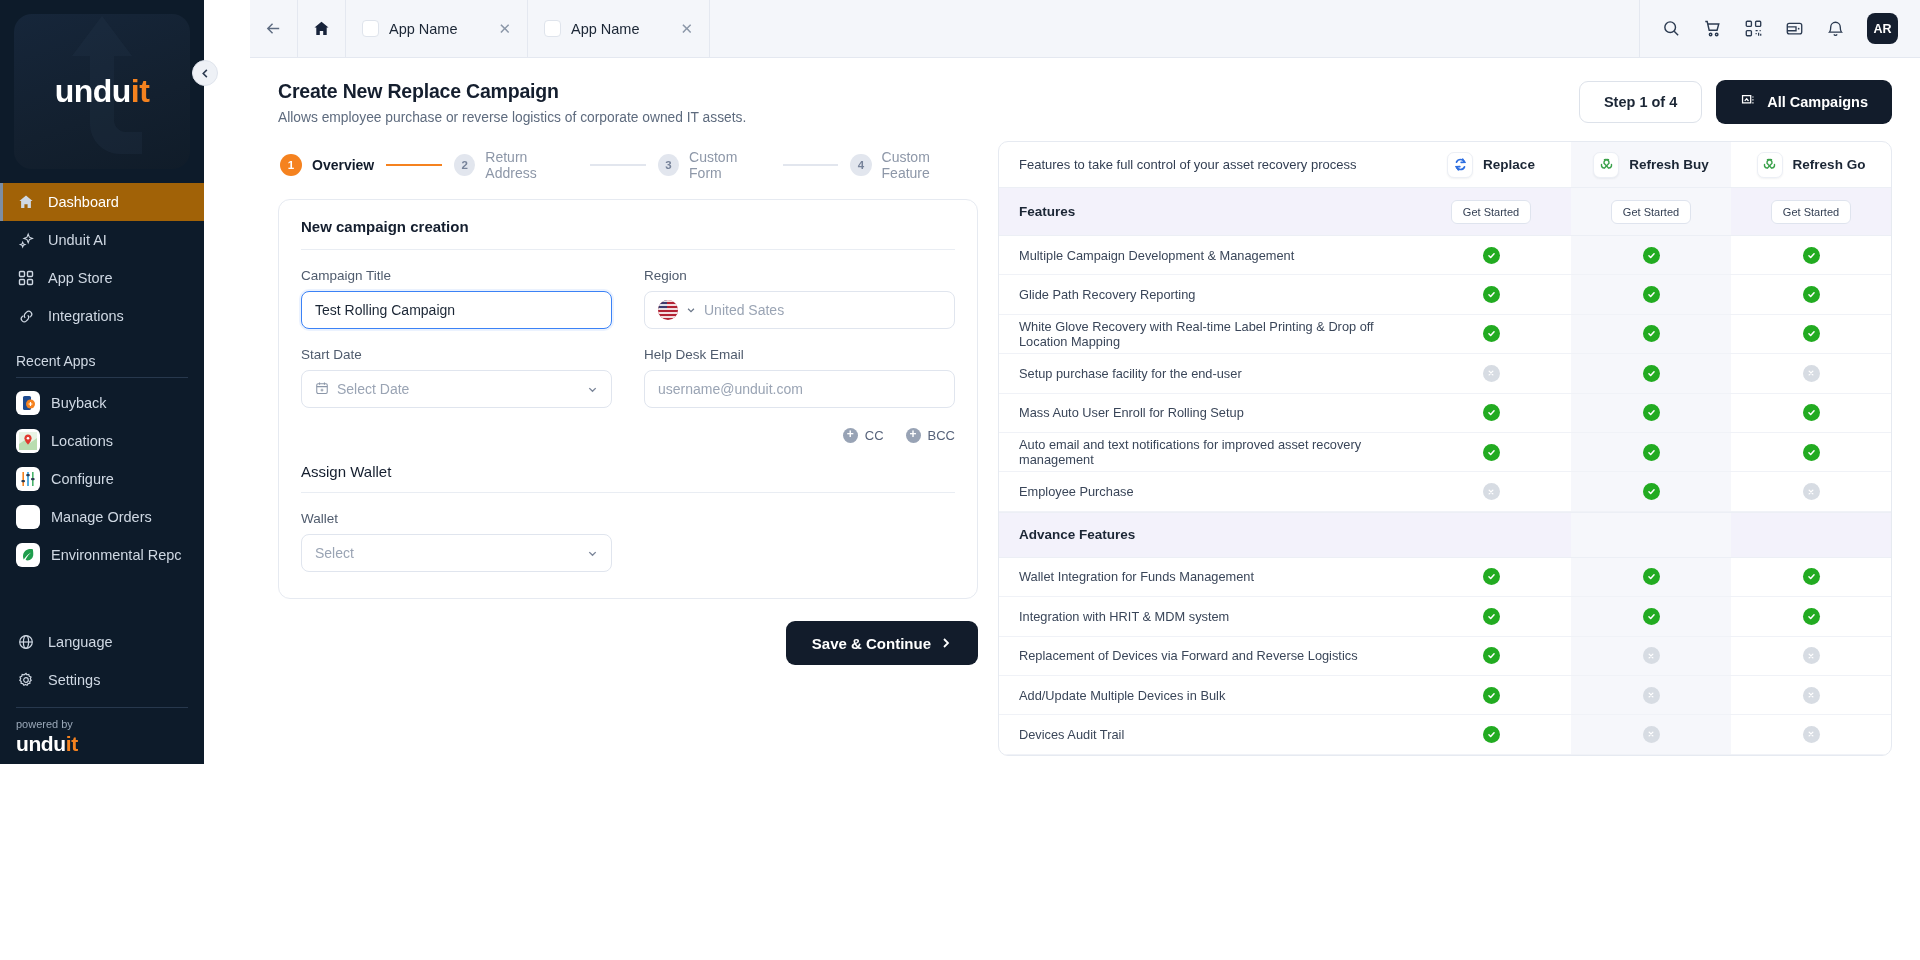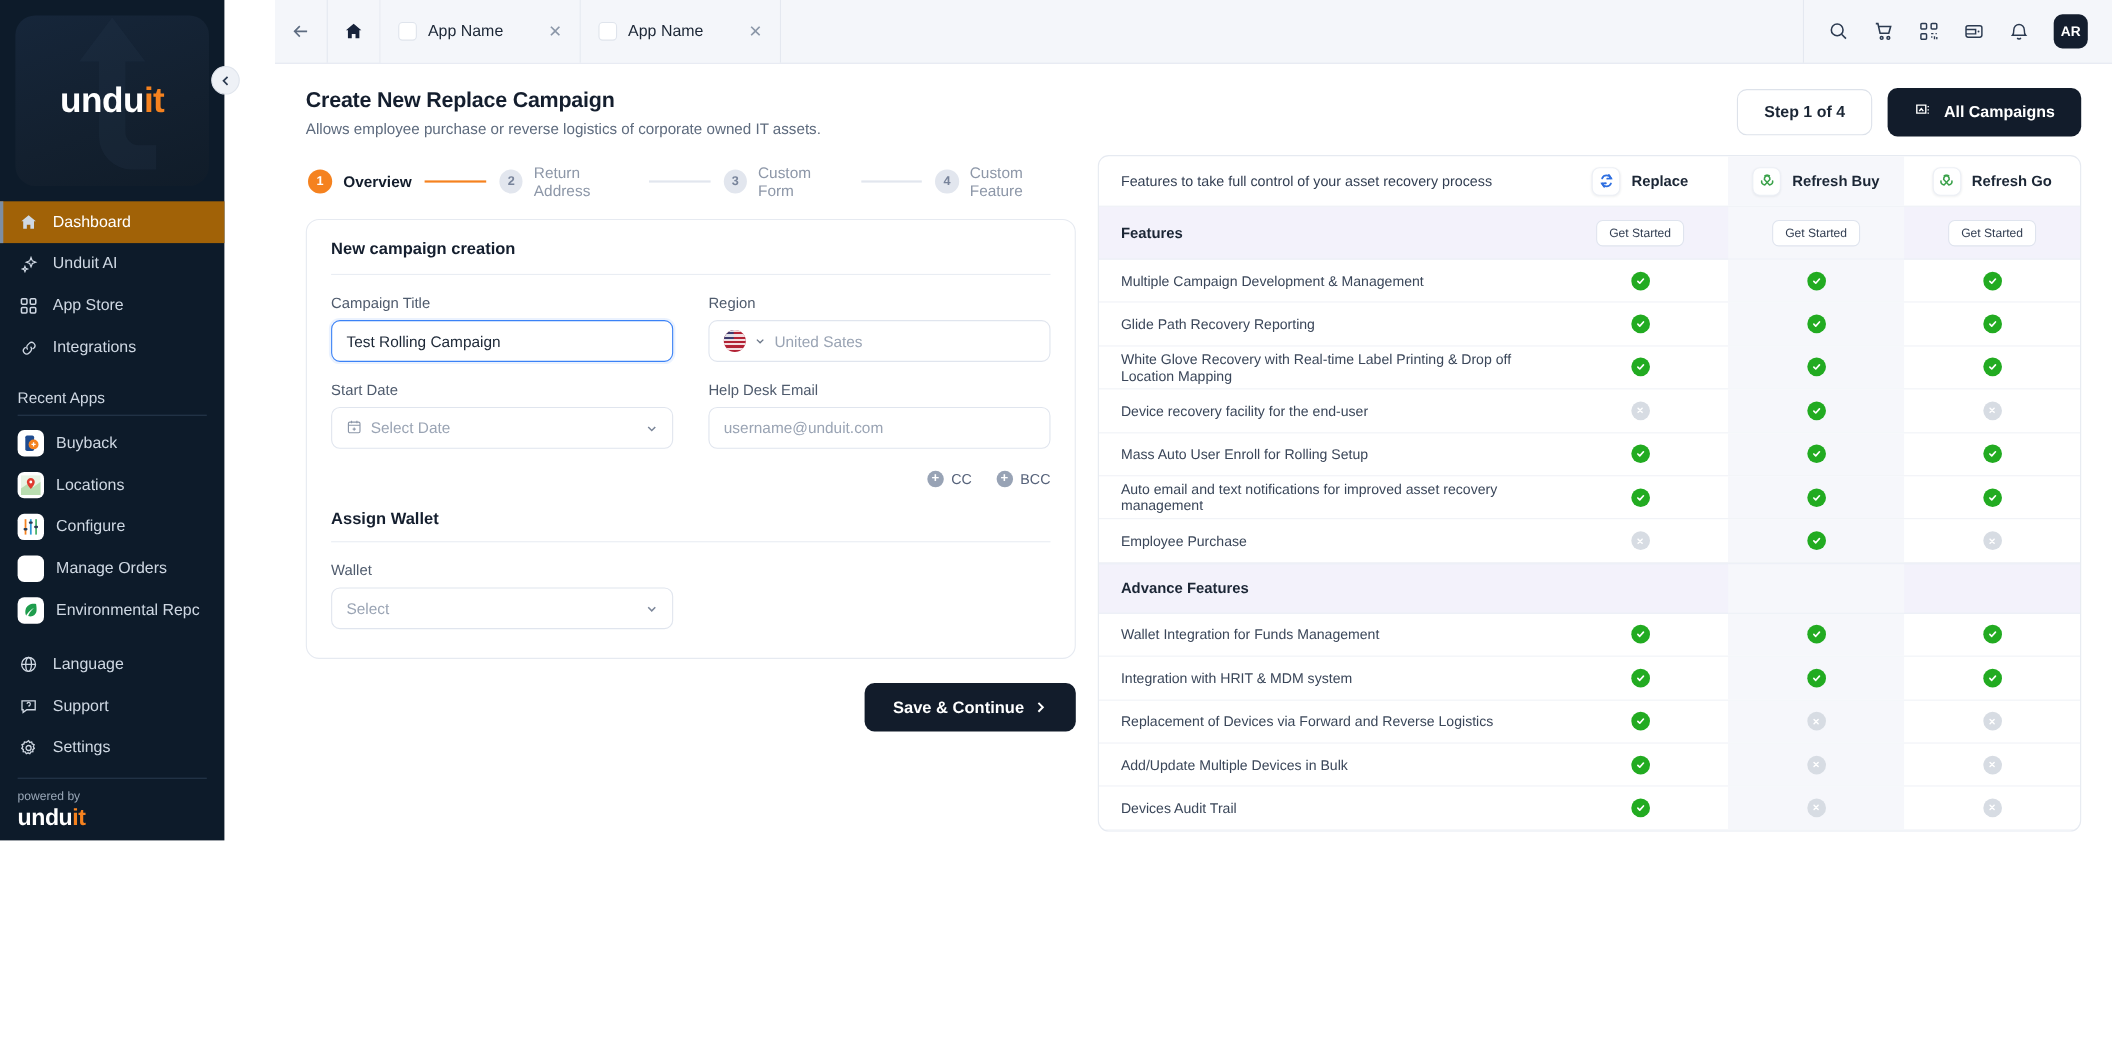--- a/index.html
+++ b/index.html
@@ -169,21 +169,21 @@
     opacity:.85;
   }
   .ccbcc { display: flex; justify-content: flex-end; gap: 22px; padding-top: 20px; }
   .ccbcc .pill {
     display: flex; align-items: center; gap: 7px; font-size: 13px; color: #56627a; cursor: pointer;
   }
   .plus {
     width: 15px; height: 15px; border-radius: 50%; background: #98a3b5; color: #fff;
     font-size: 12px; line-height: 13px; text-align: center; font-weight: 700;
   }
-  .sec-h { font-size: 15px; font-weight: 700; color: #141e2e; padding: 20px 0 12px 0; }
+  .sec-h { font-size: 15px; font-weight: 400; color: #141e2e; padding: 20px 0 12px 0; }
   .wallet-wrap { width: calc(50% - 16px); }
   .save-row { display: flex; justify-content: flex-end; padding: 22px 0 0 0; }
   .btn-save {
     height: 44px; padding: 0 26px; border-radius: 9px; background: #121c2b; color: #fff;
     font-size: 15px; font-weight: 700; display: flex; align-items: center; gap: 9px;
     border: none; cursor: pointer; min-width: 150px; justify-content: center;
   }
 
   
   .cmp {
@@ -335,29 +335,20 @@
     <div class="sidebar-bottom">
       <div class="nav-item">
         <span class="ico">
           <svg width="16" height="16" viewBox="0 0 16 16" fill="none" stroke="currentColor" stroke-width="1.2">
               <circle cx="8" cy="8" r="6.3"></circle>
               <ellipse cx="8" cy="8" rx="2.6" ry="6.3"></ellipse>
               <path d="M1.8 8h12.4"></path>
             </svg>
         </span>
         <span>Language</span>
-      </div>
-      <div class="nav-item">
-        <span class="ico">
-          <svg width="16" height="16" viewBox="0 0 16 16" fill="none" stroke="currentColor" stroke-width="1.2">
-              <path d="M2 3.2h12v8H6.4L3 13.6V11.2H2z"></path>
-              <path d="M6.6 5.9a1.5 1.5 0 1 1 1.8 1.6v1" stroke-width="1.1"></path>
-            </svg>
-        </span>
-        <span>Support</span>
       </div>
       <div class="nav-item">
         <span class="ico">
           <svg width="16" height="16" viewBox="0 0 16 16" fill="none" stroke="currentColor" stroke-width="1.2">
               <circle cx="8" cy="8" r="2.3"></circle>
               <path d="M8 1.4l1 1.5 1.8-.4.5 1.8 1.7.7-.7 1.7.9 1.6-1.4 1.2.1 1.8-1.8.3-1 1.6-1.6-.8-1.6.8-1-1.6-1.8-.3.1-1.8-1.4-1.2.9-1.6-.7-1.7 1.7-.7.5-1.8 1.8.4z"></path>
             </svg>
         </span>
         <span>Settings</span>
       </div>
@@ -683,21 +674,21 @@
                 </div>
                 <div class="c-col">
                   <span class="mark yes">
                     <svg width="9" height="9" viewBox="0 0 12 12" fill="none" stroke="#fff" stroke-width="2" stroke-linecap="round" stroke-linejoin="round">
                       <path d="M2.6 6.3l2.3 2.3 4.5-5"></path>
                     </svg>
                   </span>
                 </div>
               </div>
               <div class="cmp-row">
-                <div class="c-feat">Device recovery facility for the end-user</div>
+                <div class="c-feat">Setup purchase facility for the end-user</div>
                 <div class="c-col">
                   <span class="mark no">
                     <svg width="8" height="8" viewBox="0 0 12 12" fill="none" stroke="#fff" stroke-width="2" stroke-linecap="round">
                       <path d="M3.2 3.2l5.6 5.6M8.8 3.2l-5.6 5.6"></path>
                     </svg>
                   </span>
                 </div>
                 <div class="c-col mid">
                   <span class="mark yes">
                     <svg width="9" height="9" viewBox="0 0 12 12" fill="none" stroke="#fff" stroke-width="2" stroke-linecap="round" stroke-linejoin="round">

